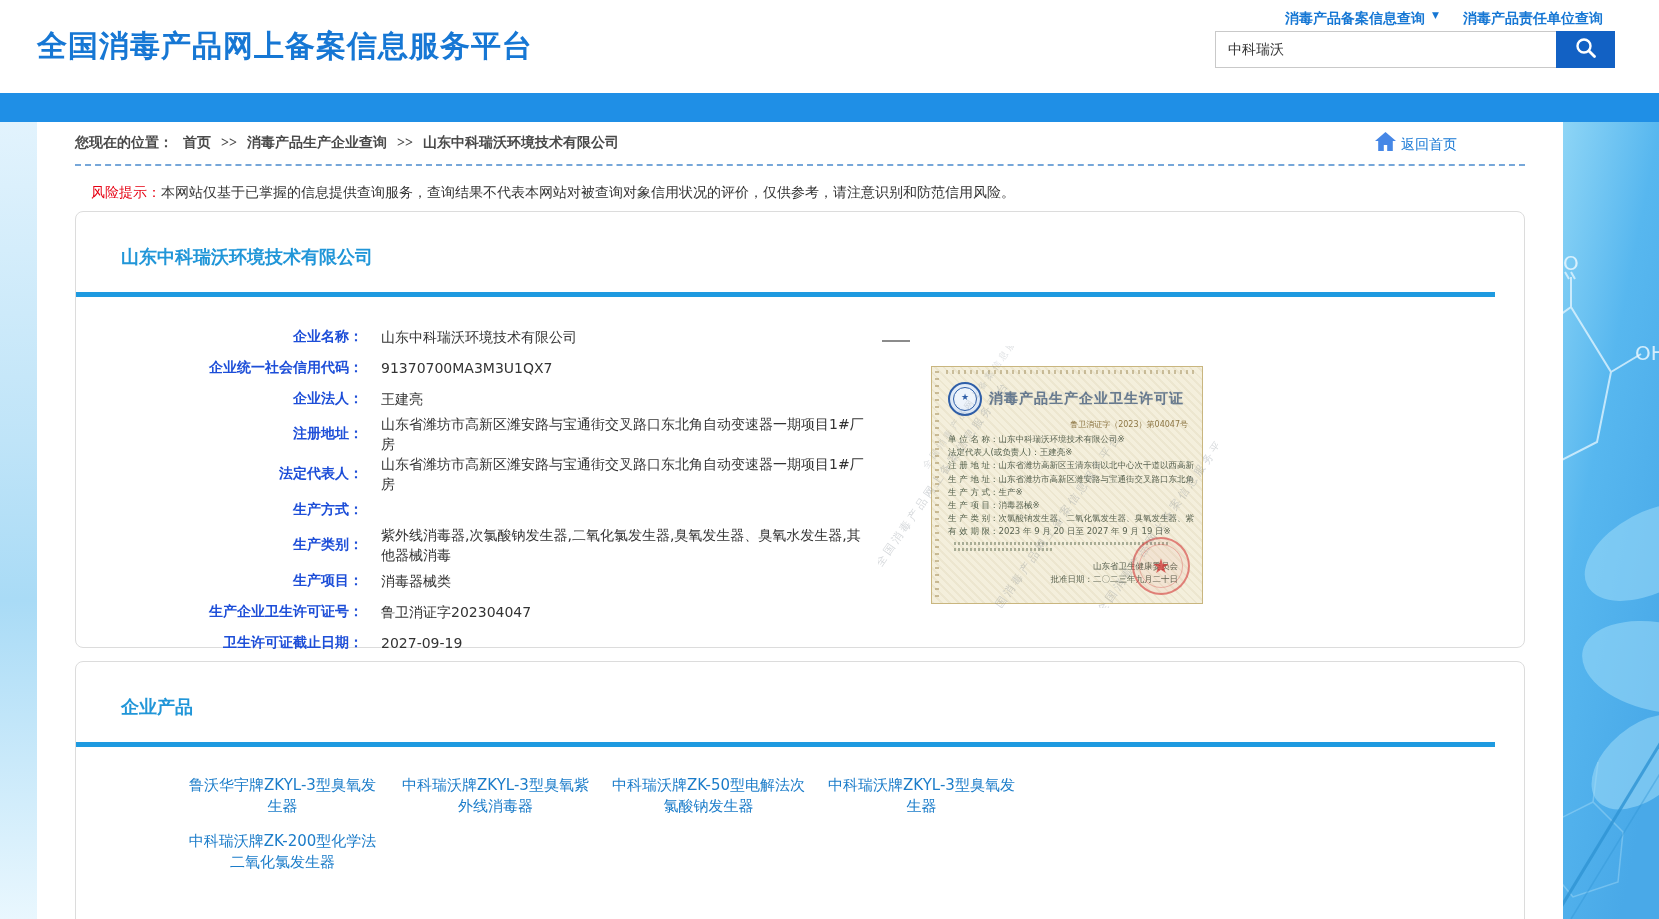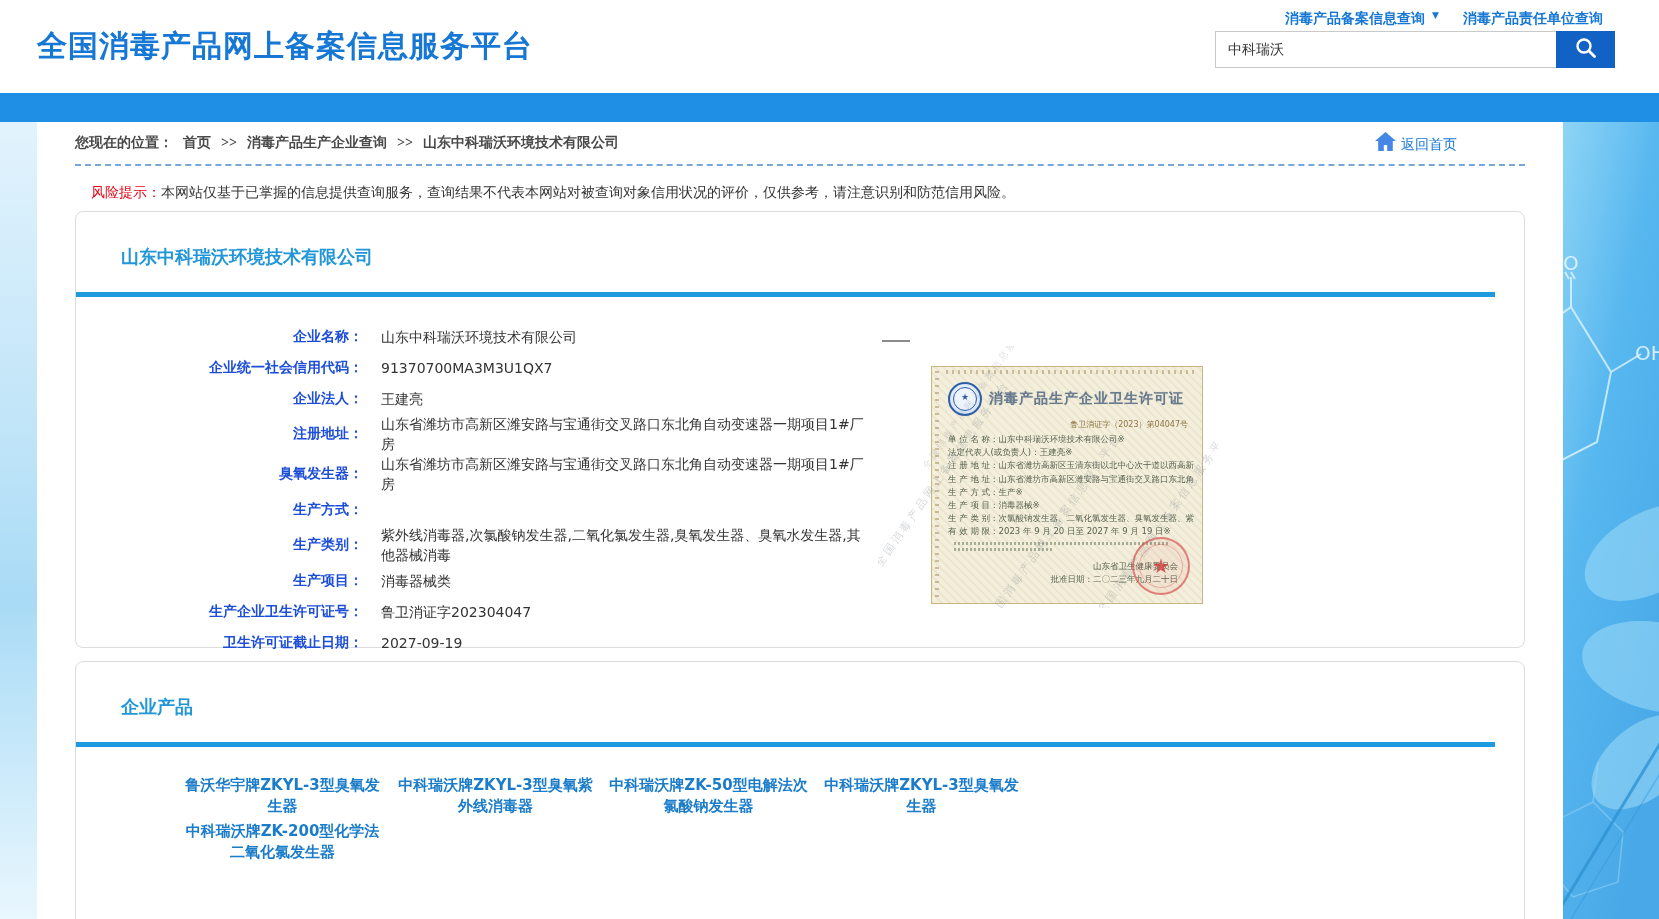--- a/index.html
+++ b/index.html
@@ -91,21 +91,21 @@
   .cert-seal::before { content:""; position:absolute; inset:5px; border:1px solid rgba(210,45,45,.3);
     border-radius:50%; }
   .seal-star { color:rgba(205,40,40,.7); font-size:20px; }
   .cert-watermarks { position:absolute; inset:0; pointer-events:none; overflow:hidden; }
   .wm { position:absolute; color:rgba(115,125,135,.30); font-size:11px; letter-spacing:3px;
     transform:rotate(-55deg); transform-origin:left top; white-space:nowrap; }
   .wm1 { left:-6px; top:215px; } .wm2 { left:106px; top:268px; }
   .wm3 { left:216px; top:262px; } .wm4 { left:42px; top:118px; font-size:9px; opacity:.8; }
 
   
-  .products { margin:28px 0 0 100px; width:852px; display:flex; flex-wrap:wrap; row-gap:4px;font-weight:bold; }
+  .products { margin:28px 0 0 100px; width:852px; display:flex; flex-wrap:wrap; row-gap:14px; }
   .product-link { width:213px; text-align:center; font-size:15px; line-height:21px;
     color:#1b7cc9; cursor:pointer; padding:0 6px; }
 </style>
 </head>
 <body>
 
 <div class="bg-left"></div>
 <div class="bg-right">
   <svg width="96" height="797">
     <defs>
@@ -204,21 +204,21 @@
         </div>
       <div class="drow">
           <span class="dlabel">企业法人：</span>
           <span class="dvalue">王建亮</span>
         </div>
       <div class="drow">
           <span class="dlabel">注册地址：</span>
           <span class="dvalue">山东省潍坊市高新区潍安路与宝通街交叉路口东北角自动变速器一期项目1#厂房</span>
         </div>
       <div class="drow">
-          <span class="dlabel">臭氧发生器：</span>
+          <span class="dlabel">法定代表人：</span>
           <span class="dvalue">山东省潍坊市高新区潍安路与宝通街交叉路口东北角自动变速器一期项目1#厂房</span>
         </div>
       <div class="drow">
           <span class="dlabel">生产方式：</span>
           <span class="dvalue"></span>
         </div>
       <div class="drow">
           <span class="dlabel">生产类别：</span>
           <span class="dvalue">紫外线消毒器,次氯酸钠发生器,二氧化氯发生器,臭氧发生器、臭氧水发生器,其他器械消毒</span>
         </div>

